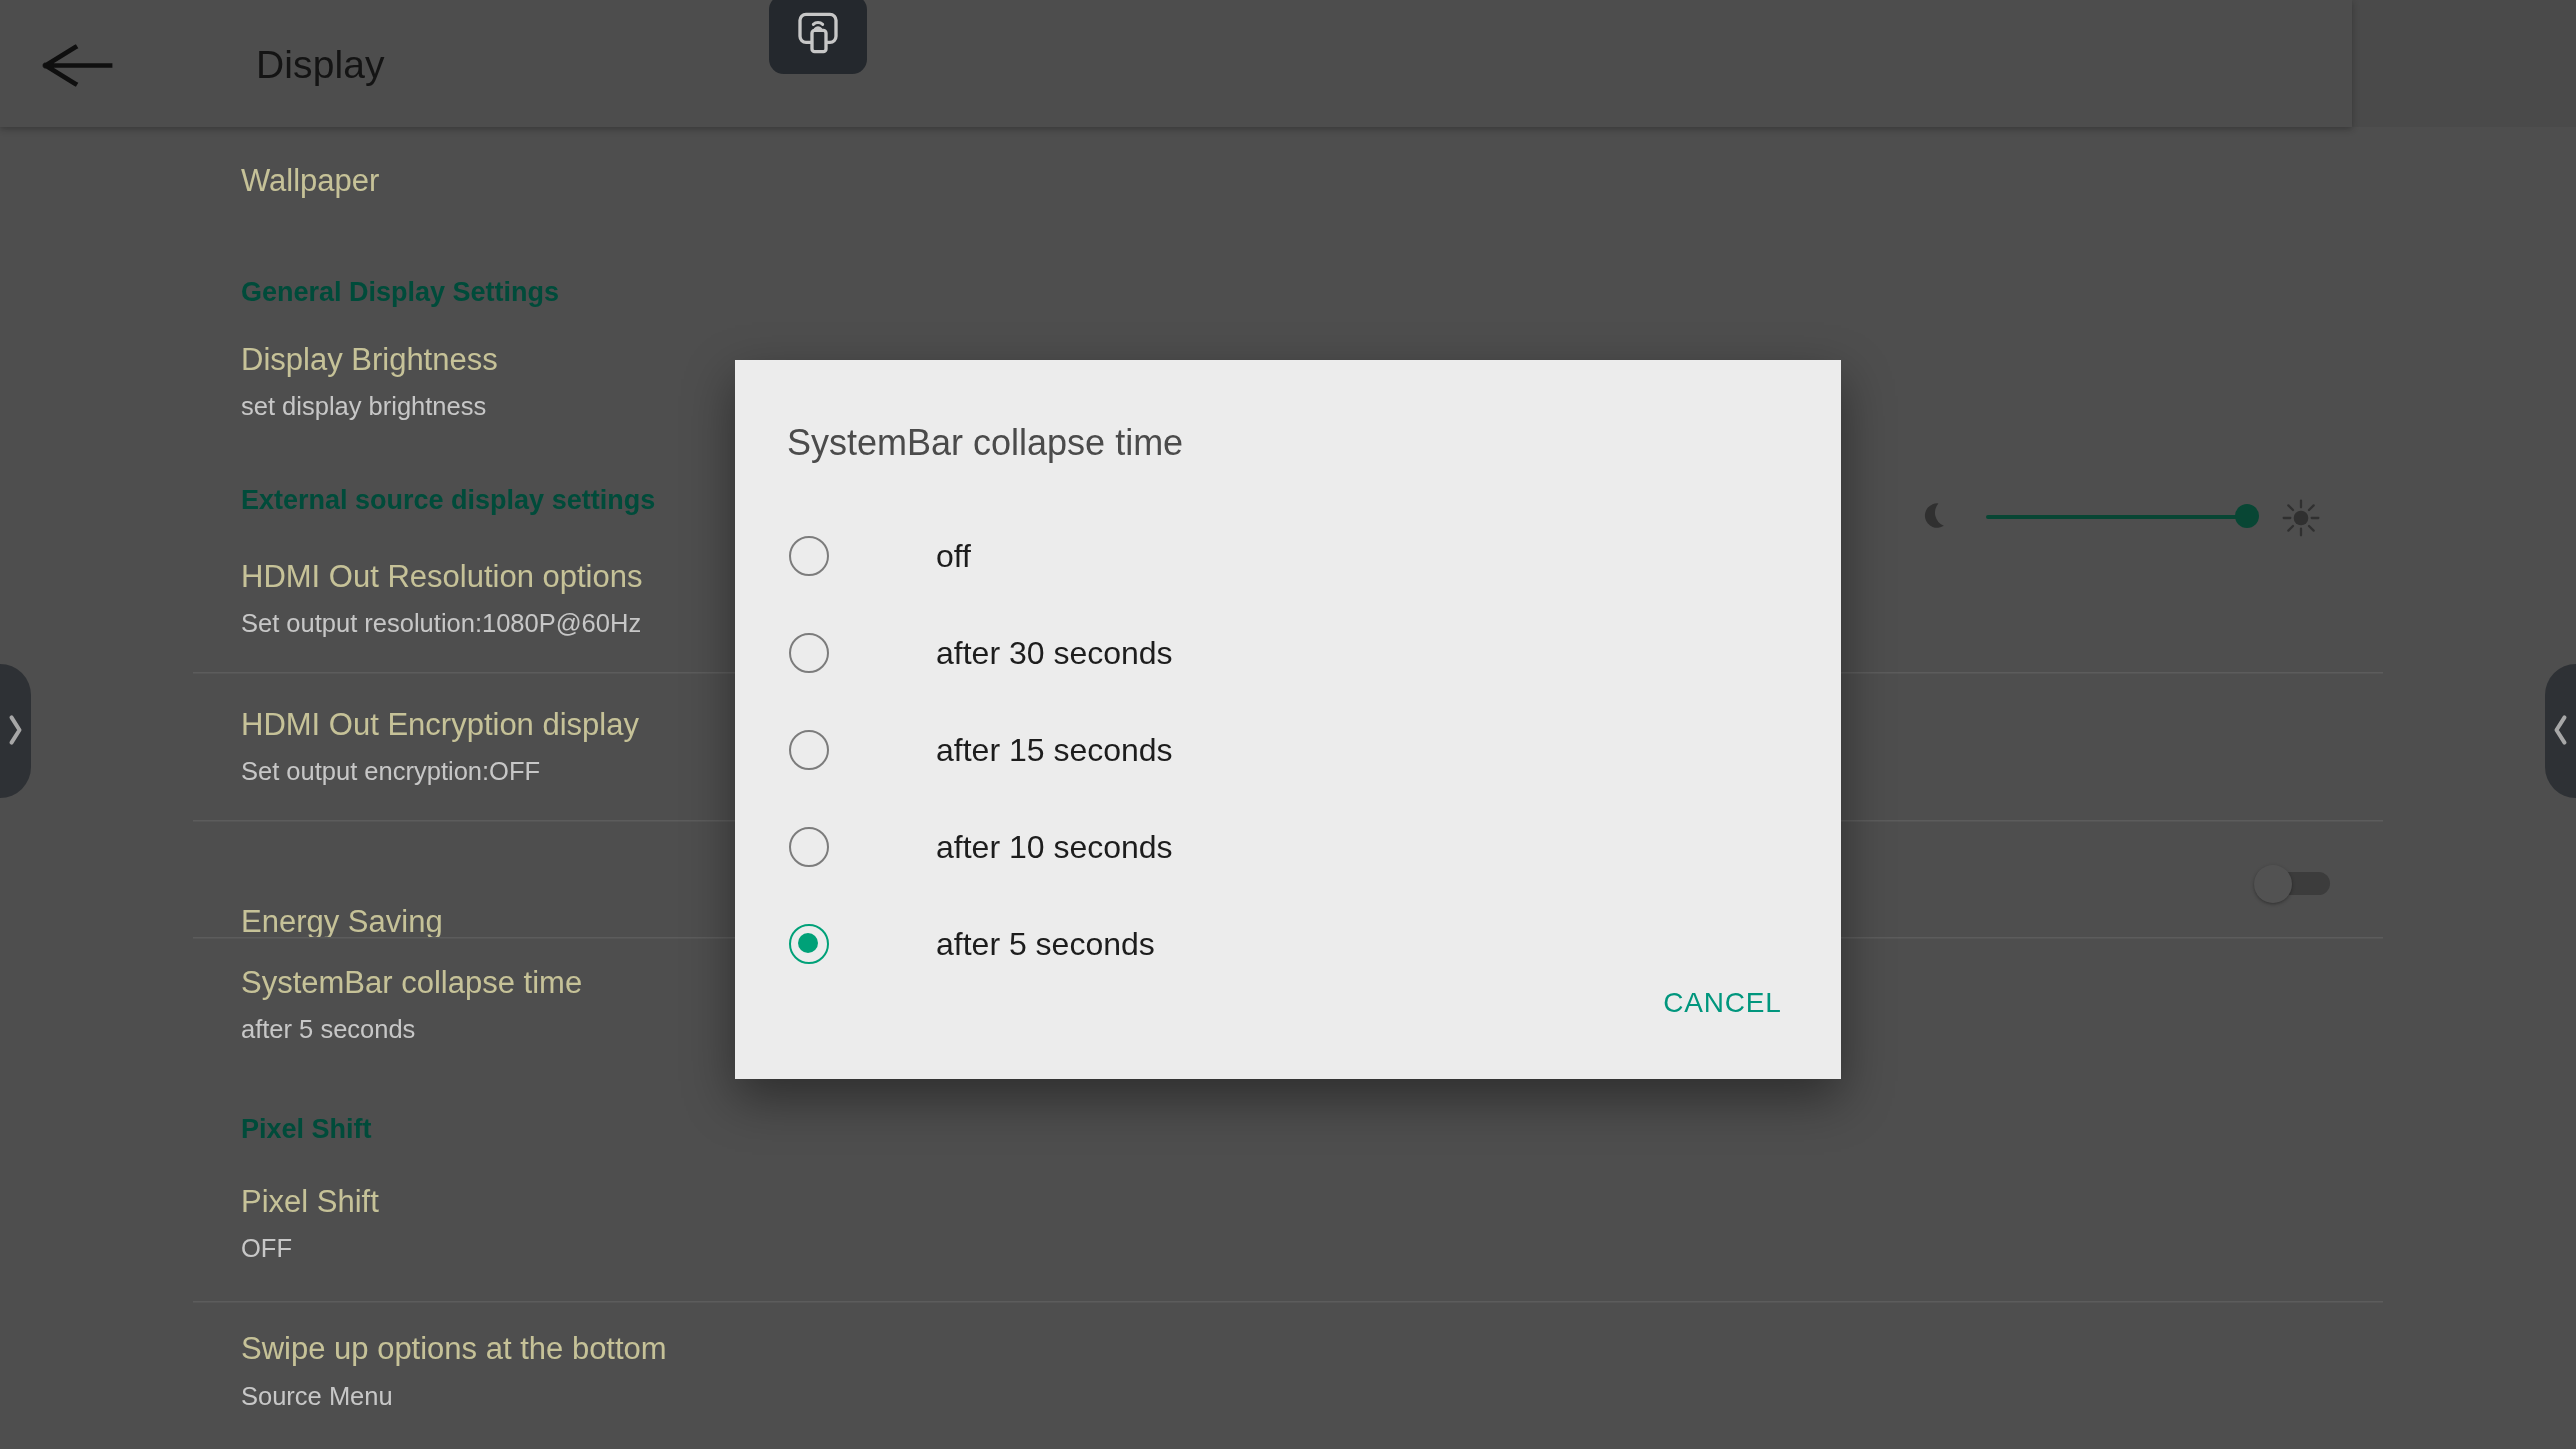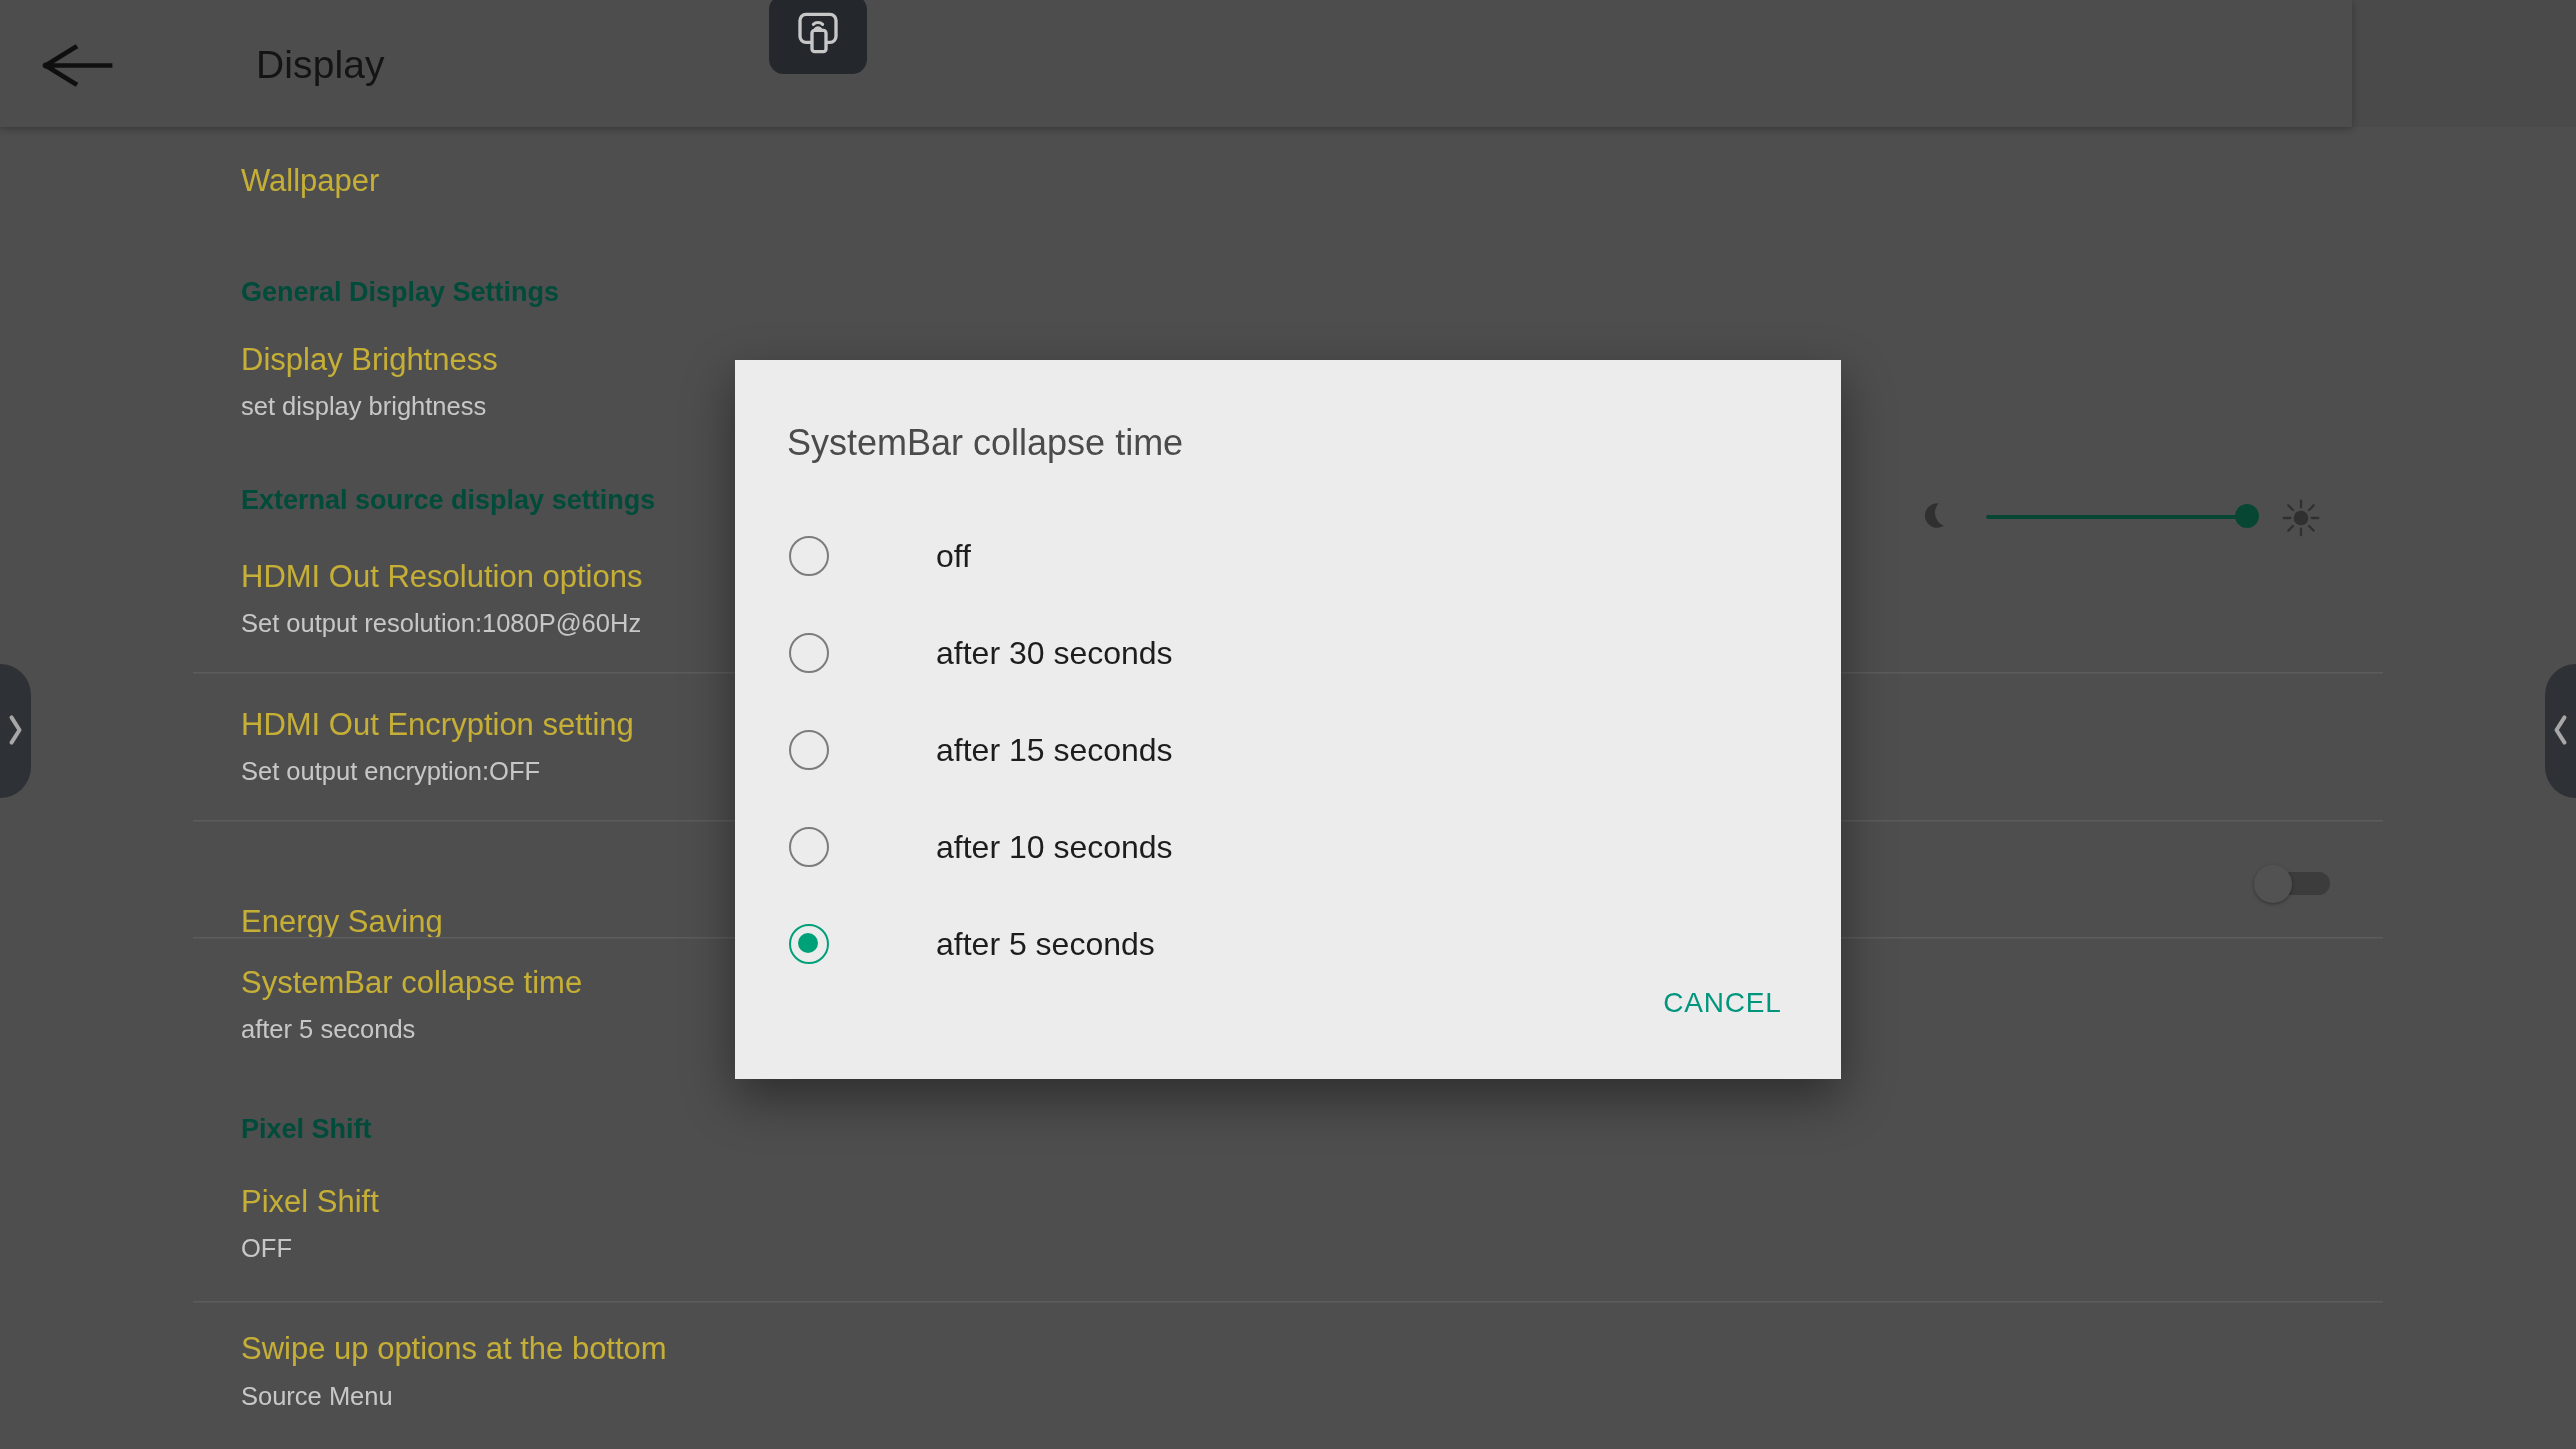--- a/index.html
+++ b/index.html
@@ -85,21 +85,21 @@
   .row {
     position: absolute;
     left: 0;
     width: 2576px;
   }
 
   .row-title {
     position: absolute;
     left: 241px;
     font-size: 31px;
-    color: #fde047;
+    color: #fef9c3;
     font-weight: 400;
     white-space: nowrap;
     line-height: 39px;
   }
 
   .row-sub {
     position: absolute;
     left: 241px;
     font-size: 25.5px;
     color: #ffffff;
@@ -367,21 +367,21 @@
 
   <div class="section-head" style="top:356px;">External source display settings</div>
 
   <div class="row">
     <div class="row-title" style="top:430px;">HDMI Out Resolution options</div>
     <div class="row-sub" style="top:479px;">Set output resolution:1080P@60Hz</div>
   </div>
   <div class="divider" style="top:545px;"></div>
 
   <div class="row">
-    <div class="row-title" style="top:578px;">HDMI Out Encryption setting</div>
+    <div class="row-title" style="top:578px;">HDMI Out Encryption display</div>
     <div class="row-sub" style="top:627px;">Set output encryption:OFF</div>
   </div>
   <div class="divider" style="top:693px;"></div>
 
   <div class="row">
     <div class="row-title" style="top:727px;margin-top:48px;">Energy Saving</div>
   </div>
   <div class="divider" style="top:810px;"></div>
 
   <div class="row">

